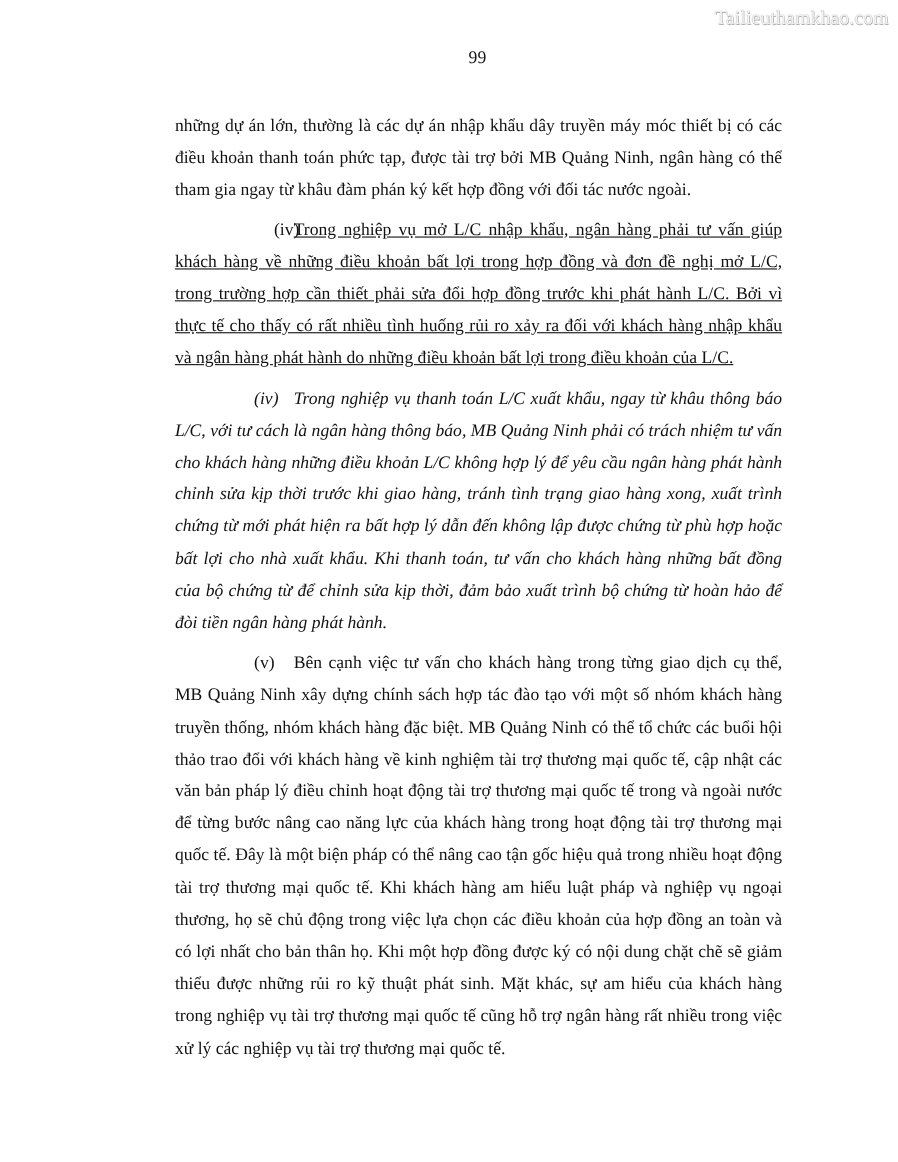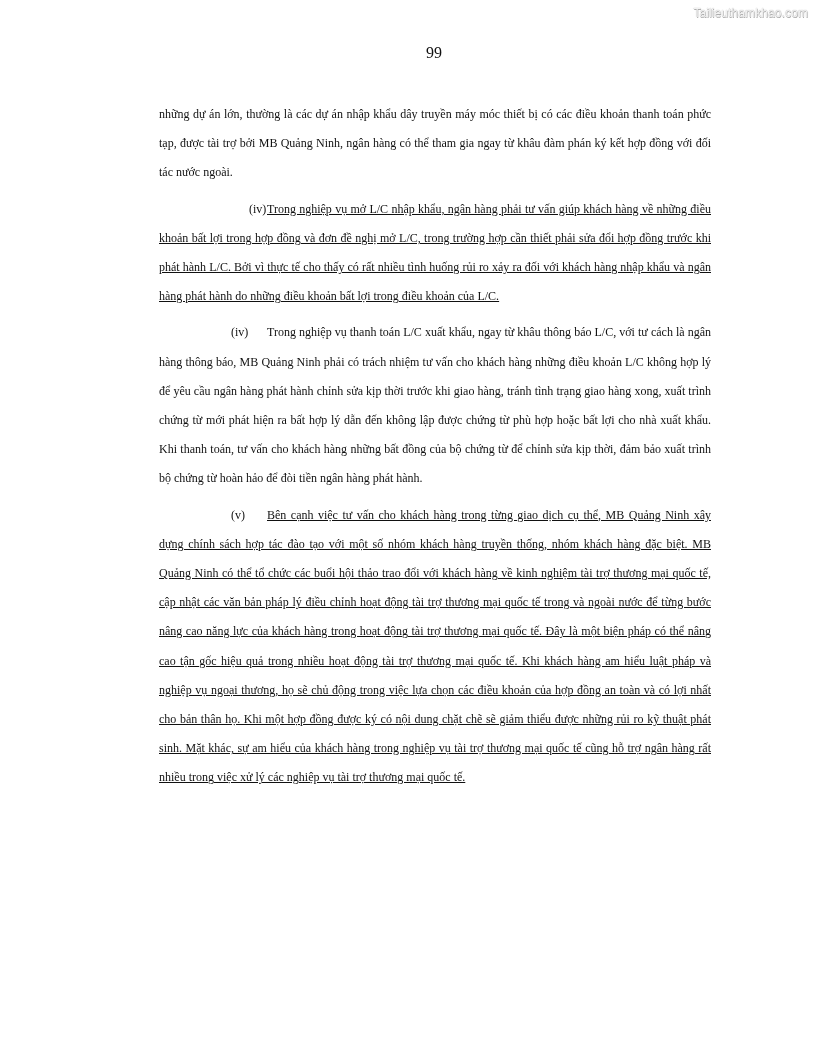--- a/index.html
+++ b/index.html
@@ -1,37 +1,37 @@
 <!DOCTYPE html>
 <html><head>
   <meta charset="utf-8">
   <style>
     html, body { margin: 0; padding: 0; background: #ffffff; }
     body { width: 816px; height: 1056px; position: relative; overflow: hidden; }
     .watermark {
       position: absolute; top: 6px; right: 8px;
-      font-family: Liberation Sans, sans-serif; font-size: 12px;
+      font-family: Liberation Serif, serif; font-size: 18px;
       color: #f2f2f2; letter-spacing: 0.1px;
       text-shadow: 0 0 1px #9a9a9a, 0.5px 0.5px 0 #b0b0b0;
     }
     .page-number {
       position: absolute; top: 44px; left: 0; width: 868px;
       text-align: center;
       font-family: "Liberation Serif", serif; font-size: 16px; color: #111;
     }
     .content {
       position: absolute; left: 159px; top: 100px; width: 552px;
-      font-family: "Liberation Serif", serif; font-size: 12px; color: #111;
+      font-family: "Liberation Serif", serif; font-size: 16px; color: #111;
       line-height: 29.2px; text-align: justify;
     }
     .content p { margin: 0; }
     .p1 { margin-bottom: 7px !important; }
     .p2 { text-indent: 45px; margin-bottom: 7px !important; text-decoration: underline; }
-    .p3 { text-indent: 36px; margin-bottom: 7px !important; }
-    .p4 { text-indent: 36px; text-decoration: underline; }
+    .p3 { text-indent: 36px; margin-bottom: 7px !important; font-style: italic; }
+    .p4 { text-indent: 36px; }
     .marker { display: inline-block; }
     .p2 .marker { width: 63px; }
     .p3 .marker { width: 72px; }
     .p4 .marker { width: 72px; }
   </style>
 </head>
 <body>
 
 <div class="watermark">Tailieuthamkhao.com</div>
 

